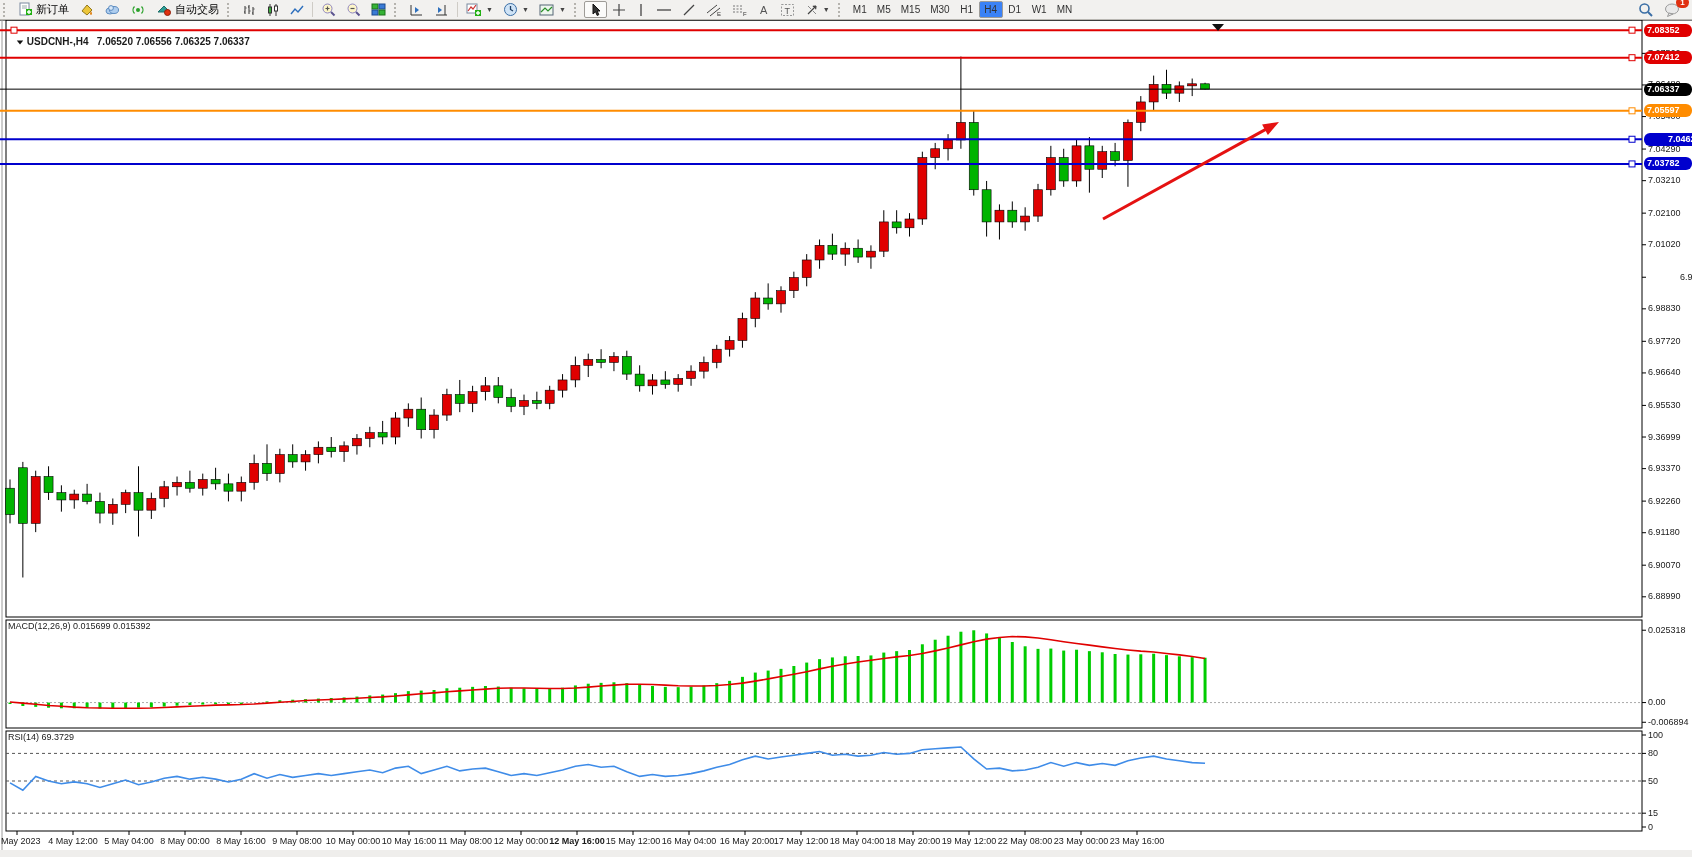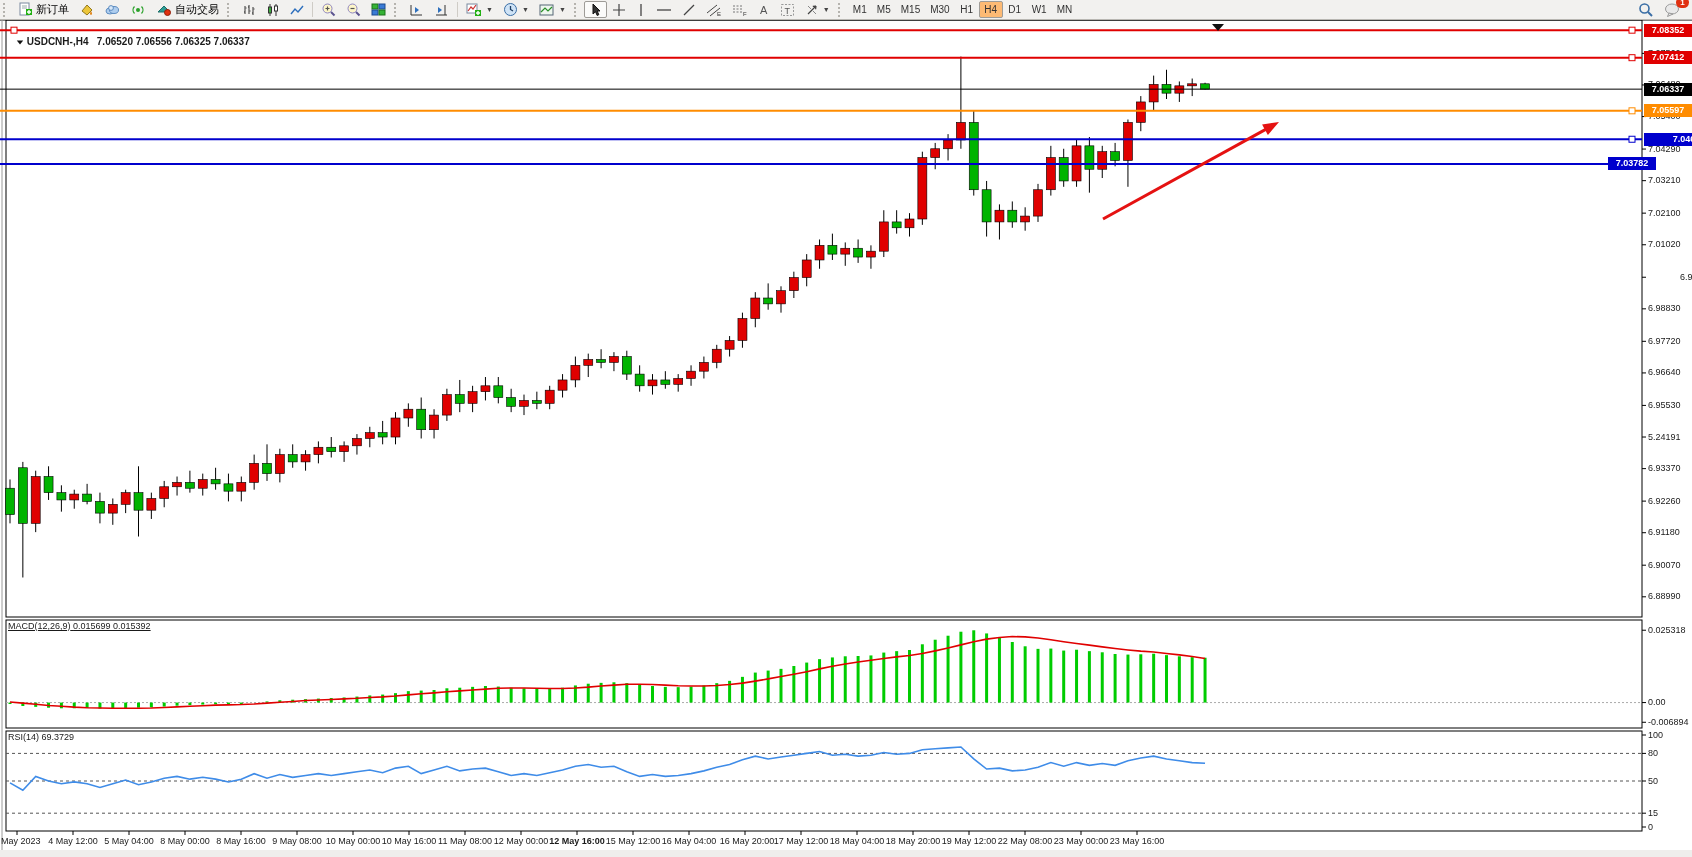--- a/index.html
+++ b/index.html
@@ -8,34 +8,34 @@
   .toolbar{position:absolute;left:0;top:0;width:1692px;height:19px;background:#f2f1ef;
     border-bottom:1px solid #b9b7b2;display:flex;align-items:center;font-size:11px;color:#222;}
   .grip{width:5px;height:14px;margin:0 3px;border-left:2px dotted #b5b3ae;}
   .sep{width:1px;height:15px;background:#cfccc6;margin:0 3px;}
   .tbtn{display:flex;align-items:center;gap:3px;height:17px;padding:0 4px;background:transparent;
     border:1px solid transparent;cursor:default;font-size:11px;font-family:"Liberation Sans",sans-serif;}
   .tbtn.active{background:#fbfbfa;border:1px solid #9e9c98;border-radius:2px;}
   .tbtn .caret{font-size:7px;color:#444;margin-left:1px;}
   .tf{height:17px;min-width:24px;padding:0 4px;font-size:10px;color:#333;background:transparent;
     border:1px solid transparent;font-family:"Liberation Sans",sans-serif;}
-  .tf.active{background:#fdba74;border:1px solid #9e9c98;border-radius:2px;}
+  .tf.active{background:#3b82f6;border:1px solid #9e9c98;border-radius:2px;}
   .spacer{flex:1;}
   .badge{position:absolute;right:-4px;top:-5px;background:#e03010;color:#fff;border-radius:7px;
     min-width:11px;height:11px;font-size:8px;line-height:11px;text-align:center;font-weight:bold;padding:0 1px;}
   .ic{display:block;}
   
   #chartwin{position:absolute;left:0;top:20px;width:1692px;height:830px;background:#ffffff;}
   #plot{position:absolute;left:0;top:0;}
   .abs{position:absolute;white-space:nowrap;}
   .title{font-size:10px;font-weight:bold;color:#1a1a1a;}
   .indlabel{font-size:9px;color:#1a1a1a;}
   .axislbl{font-size:9px;color:#1a1a1a;height:11px;line-height:11px;}
   .pricebadge{font-size:9px;font-weight:bold;color:#fff;height:13px;line-height:13px;padding:0 3px;
-    min-width:42px;text-align:center;}
+    min-width:42px;text-align:left;border-radius:6px;}
   .datelbl{font-size:9px;color:#1a1a1a;transform:translateX(-50%);}
   .tri{width:0;height:0;border-left:4px solid transparent;border-right:4px solid transparent;
     border-top:5px solid #111;display:inline-block;}
 </style>
 </head>
 <body>
 
 <div id="root">
 
   <div class="toolbar">
@@ -615,60 +615,60 @@
         <line x1="1137" y1="831" x2="1137" y2="835" stroke="#000"></line>
       </svg>
 
     <div class="abs title" style="left:16px;top:16px;text-align:right;">
       <span class="tri" style="transform:scale(.8);"></span>
       <span>USDCNH-,H4</span>
       <span>&nbsp;</span>
       <span>7.06520 7.06556 7.06325 7.06337</span>
     </div>
 
-    <div class="abs indlabel" style="left:8px;top:601px;text-decoration:underline;">
+    <div class="abs indlabel" style="left:8px;top:601px;">
       <span>MACD(12,26,9)</span> <span>0.015699 0.015392</span>
     </div>
     <div class="abs indlabel" style="left:8px;top:712px;">
       <span>RSI(14)</span> <span>69.3729</span>
     </div>
 
     <div id="axis-layer">
         <div class="abs axislbl" style="left: 1648px; top: 27.8618px;">7.07560</div>
         <div class="abs axislbl" style="left: 1648px; top: 59.4676px;">7.06480</div>
         <div class="abs axislbl" style="left: 1648px; top: 91.0735px;">7.05400</div>
         <div class="abs axislbl" style="left: 1648px; top: 123.557px;">7.04290</div>
         <div class="abs axislbl" style="left: 1648px; top: 155.163px;">7.03210</div>
         <div class="abs axislbl" style="left: 1648px; top: 187.647px;">7.02100</div>
         <div class="abs axislbl" style="left: 1648px; top: 219.253px;">7.01020</div>
         <div class="abs axislbl" style="left: 1648px; top: 251.737px; margin-left: 32px;">6.99910</div>
         <div class="abs axislbl" style="left: 1648px; top: 283.343px;">6.98830</div>
         <div class="abs axislbl" style="left: 1648px; top: 315.826px;">6.97720</div>
         <div class="abs axislbl" style="left: 1648px; top: 347.432px;">6.96640</div>
         <div class="abs axislbl" style="left: 1648px; top: 379.916px;">6.95530</div>
-        <div class="abs axislbl" style="left: 1648px; top: 411.522px;">5.24191</div>
+        <div class="abs axislbl" style="left: 1648px; top: 411.522px;">9.36999</div>
         <div class="abs axislbl" style="left: 1648px; top: 443.128px;">6.93370</div>
         <div class="abs axislbl" style="left: 1648px; top: 475.612px;">6.92260</div>
         <div class="abs axislbl" style="left: 1648px; top: 507.218px;">6.91180</div>
         <div class="abs axislbl" style="left: 1648px; top: 539.701px;">6.90070</div>
         <div class="abs axislbl" style="left: 1648px; top: 571.307px;">6.88990</div>
         <div class="abs axislbl" style="left: 1648px; top: 604.734px;">0.025318</div>
         <div class="abs axislbl" style="left: 1648px; top: 677.071px;">0.00</div>
         <div class="abs axislbl" style="left: 1648px; top: 697px;">-0.006894</div>
         <div class="abs axislbl" style="left: 1648px; top: 709.5px;">100</div>
         <div class="abs axislbl" style="left: 1648px; top: 727.9px;">80</div>
         <div class="abs axislbl" style="left: 1648px; top: 755.5px;">50</div>
         <div class="abs axislbl" style="left: 1648px; top: 787.7px;">15</div>
         <div class="abs axislbl" style="left: 1648px; top: 801.5px;">0</div>
         <div class="abs pricebadge" style="left: 1644px; top: 3.68412px; background: rgb(224, 0, 0);">7.08352</div>
         <div class="abs pricebadge" style="left: 1644px; top: 31.1929px; background: rgb(224, 0, 0);">7.07412</div>
         <div class="abs pricebadge" style="left: 1644px; top: 62.6525px; background: #000000;">7.06337</div>
         <div class="abs pricebadge" style="left: 1644px; top: 84.3084px; background: rgb(255, 140, 0);">7.05597</div>
         <div class="abs pricebadge" style="left: 1644px; top: 112.754px; background: rgb(0, 0, 205); padding-left: 24px;">7.04625</div>
-        <div class="abs pricebadge" style="left: 1608px; top: 137.424px; background: rgb(0, 0, 205);">7.03782</div>
+        <div class="abs pricebadge" style="left: 1644px; top: 137.424px; background: rgb(0, 0, 205);">7.03782</div>
       </div>
     <div id="date-layer">
         <div class="abs datelbl" style="left: 17px; top: 816px;">3 May 2023</div>
         <div class="abs datelbl" style="left: 73px; top: 816px;">4 May 12:00</div>
         <div class="abs datelbl" style="left: 129px; top: 816px;">5 May 04:00</div>
         <div class="abs datelbl" style="left: 185px; top: 816px;">8 May 00:00</div>
         <div class="abs datelbl" style="left: 241px; top: 816px;">8 May 16:00</div>
         <div class="abs datelbl" style="left: 297px; top: 816px;">9 May 08:00</div>
         <div class="abs datelbl" style="left: 353px; top: 816px;">10 May 00:00</div>
         <div class="abs datelbl" style="left: 409px; top: 816px;">10 May 16:00</div>

